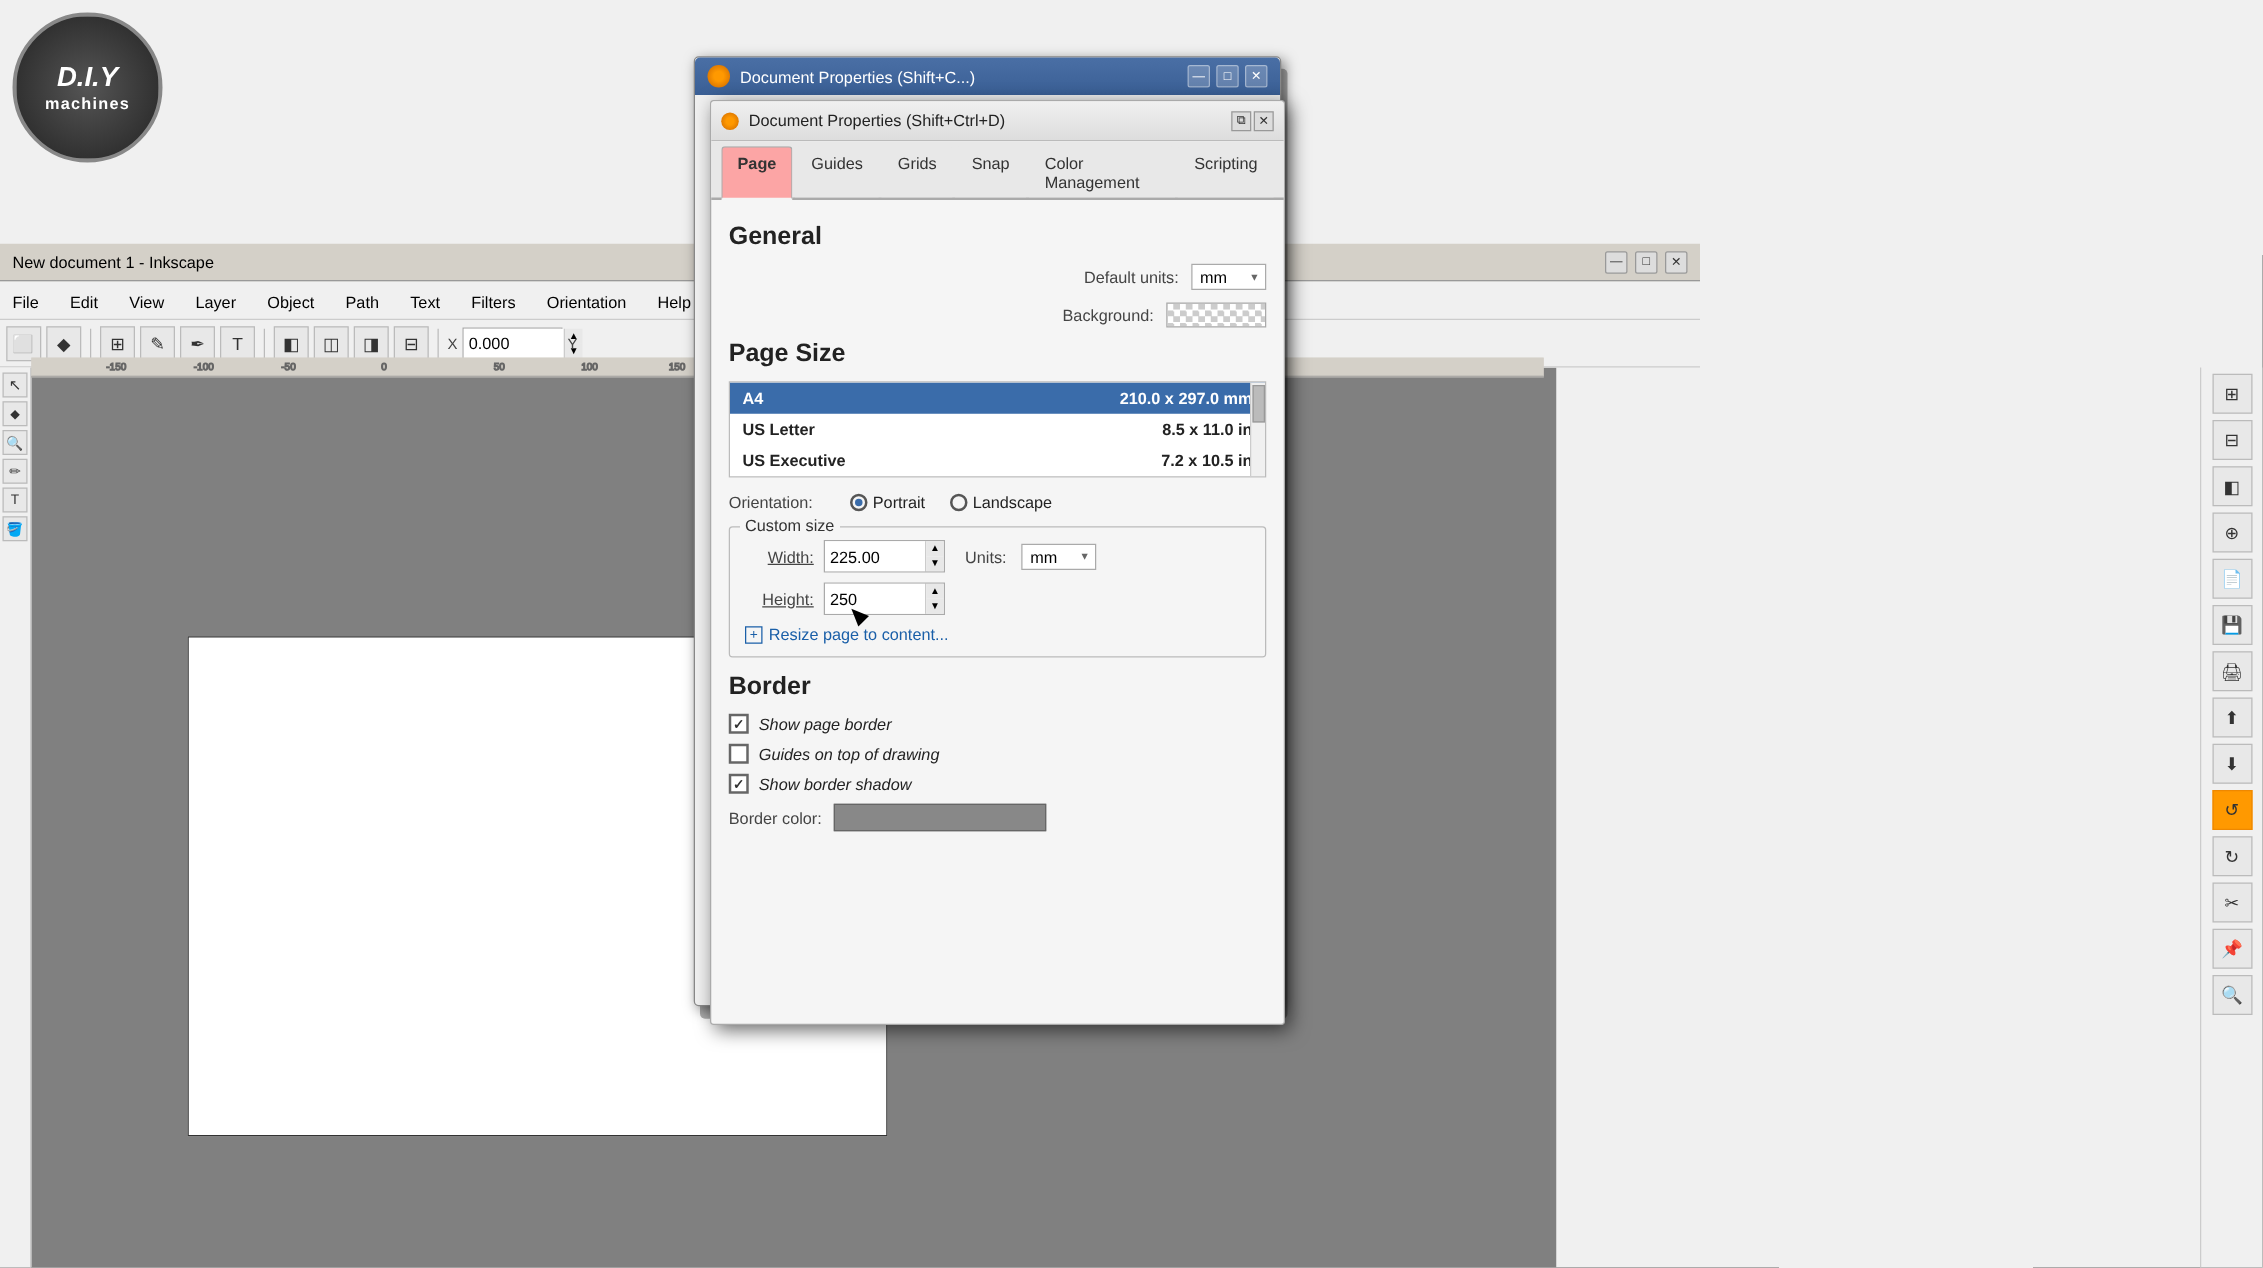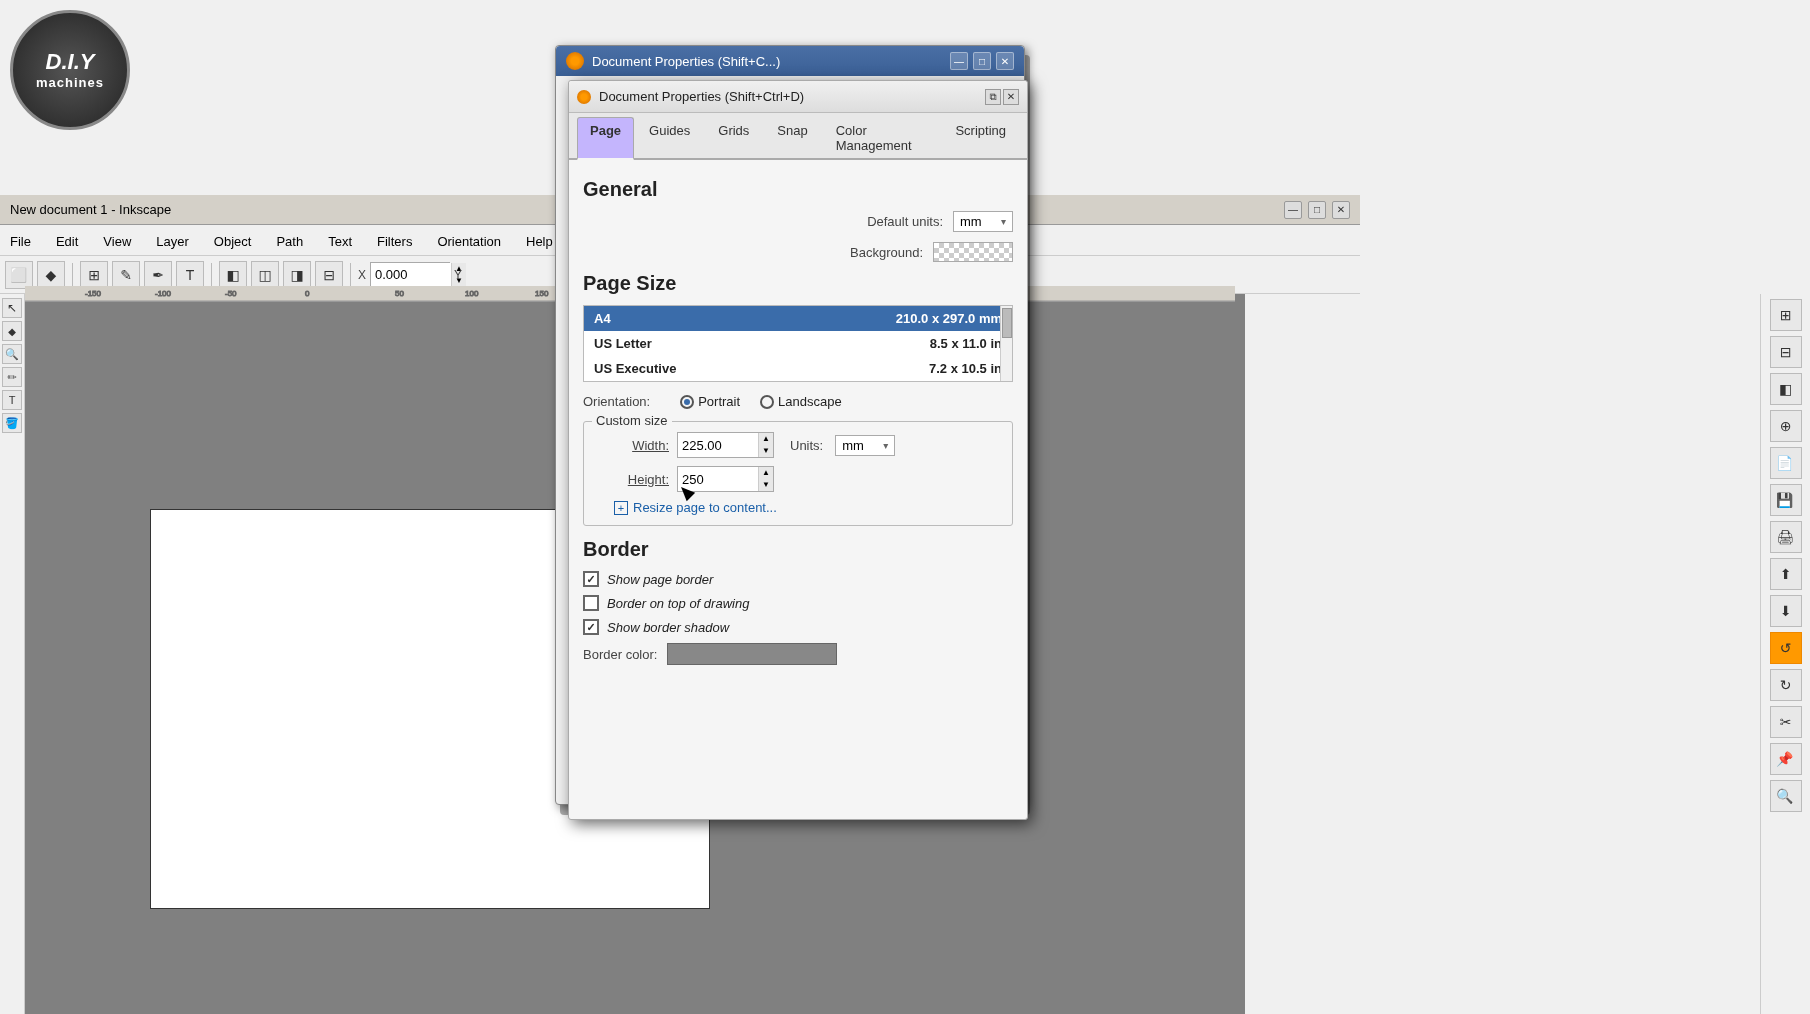--- a/index.html
+++ b/index.html
@@ -259,21 +259,21 @@
       padding: 5px 12px;
       cursor: pointer;
       border: 1px solid transparent;
       border-bottom: none;
       border-radius: 3px 3px 0 0;
       font-size: 13px;
       color: #333;
       background: #e8e8e8;
     }
     .tab.active {
-      background: #c4b5fd;
+      background: #fca5a5;
       border-color: #aaa;
       border-bottom: 2px solid #f5f5f5;
       margin-bottom: -2px;
       font-weight: bold;
     }
 
     
     .dialog-body {
       padding: 12px 14px;
       overflow-y: auto;
@@ -382,21 +382,21 @@
       content: '';
       width: 6px; height: 6px;
       border-radius: 50%;
       background: #3a6caa;
     }
 
     
     .custom-size-group {
       border: 1px solid #bbb;
       border-radius: 3px;
-      padding: 10px 30px;
+      padding: 10px 12px;
       margin-bottom: 12px;
       position: relative;
     }
     .custom-size-legend {
       position: absolute;
       top: -9px; left: 8px;
       background: #f5f5f5;
       padding: 0 4px;
       font-size: 13px;
       color: #333;
@@ -742,21 +742,21 @@
     </div>
 
     <div class="border-section">
       <div class="section-header">Border</div>
       <div class="checkbox-row">
         <div class="checkbox checked"></div>
         <span class="checkbox-label">Show page border</span>
       </div>
       <div class="checkbox-row">
         <div class="checkbox"></div>
-        <span class="checkbox-label">Border on top of drawing</span>
+        <span class="checkbox-label">Guides on top of drawing</span>
       </div>
       <div class="checkbox-row">
         <div class="checkbox checked"></div>
         <span class="checkbox-label">Show border shadow</span>
       </div>
       <div class="border-color-row">
         <span class="border-color-label">Border color:</span>
         <div class="color-swatch"></div>
       </div>
     </div>

